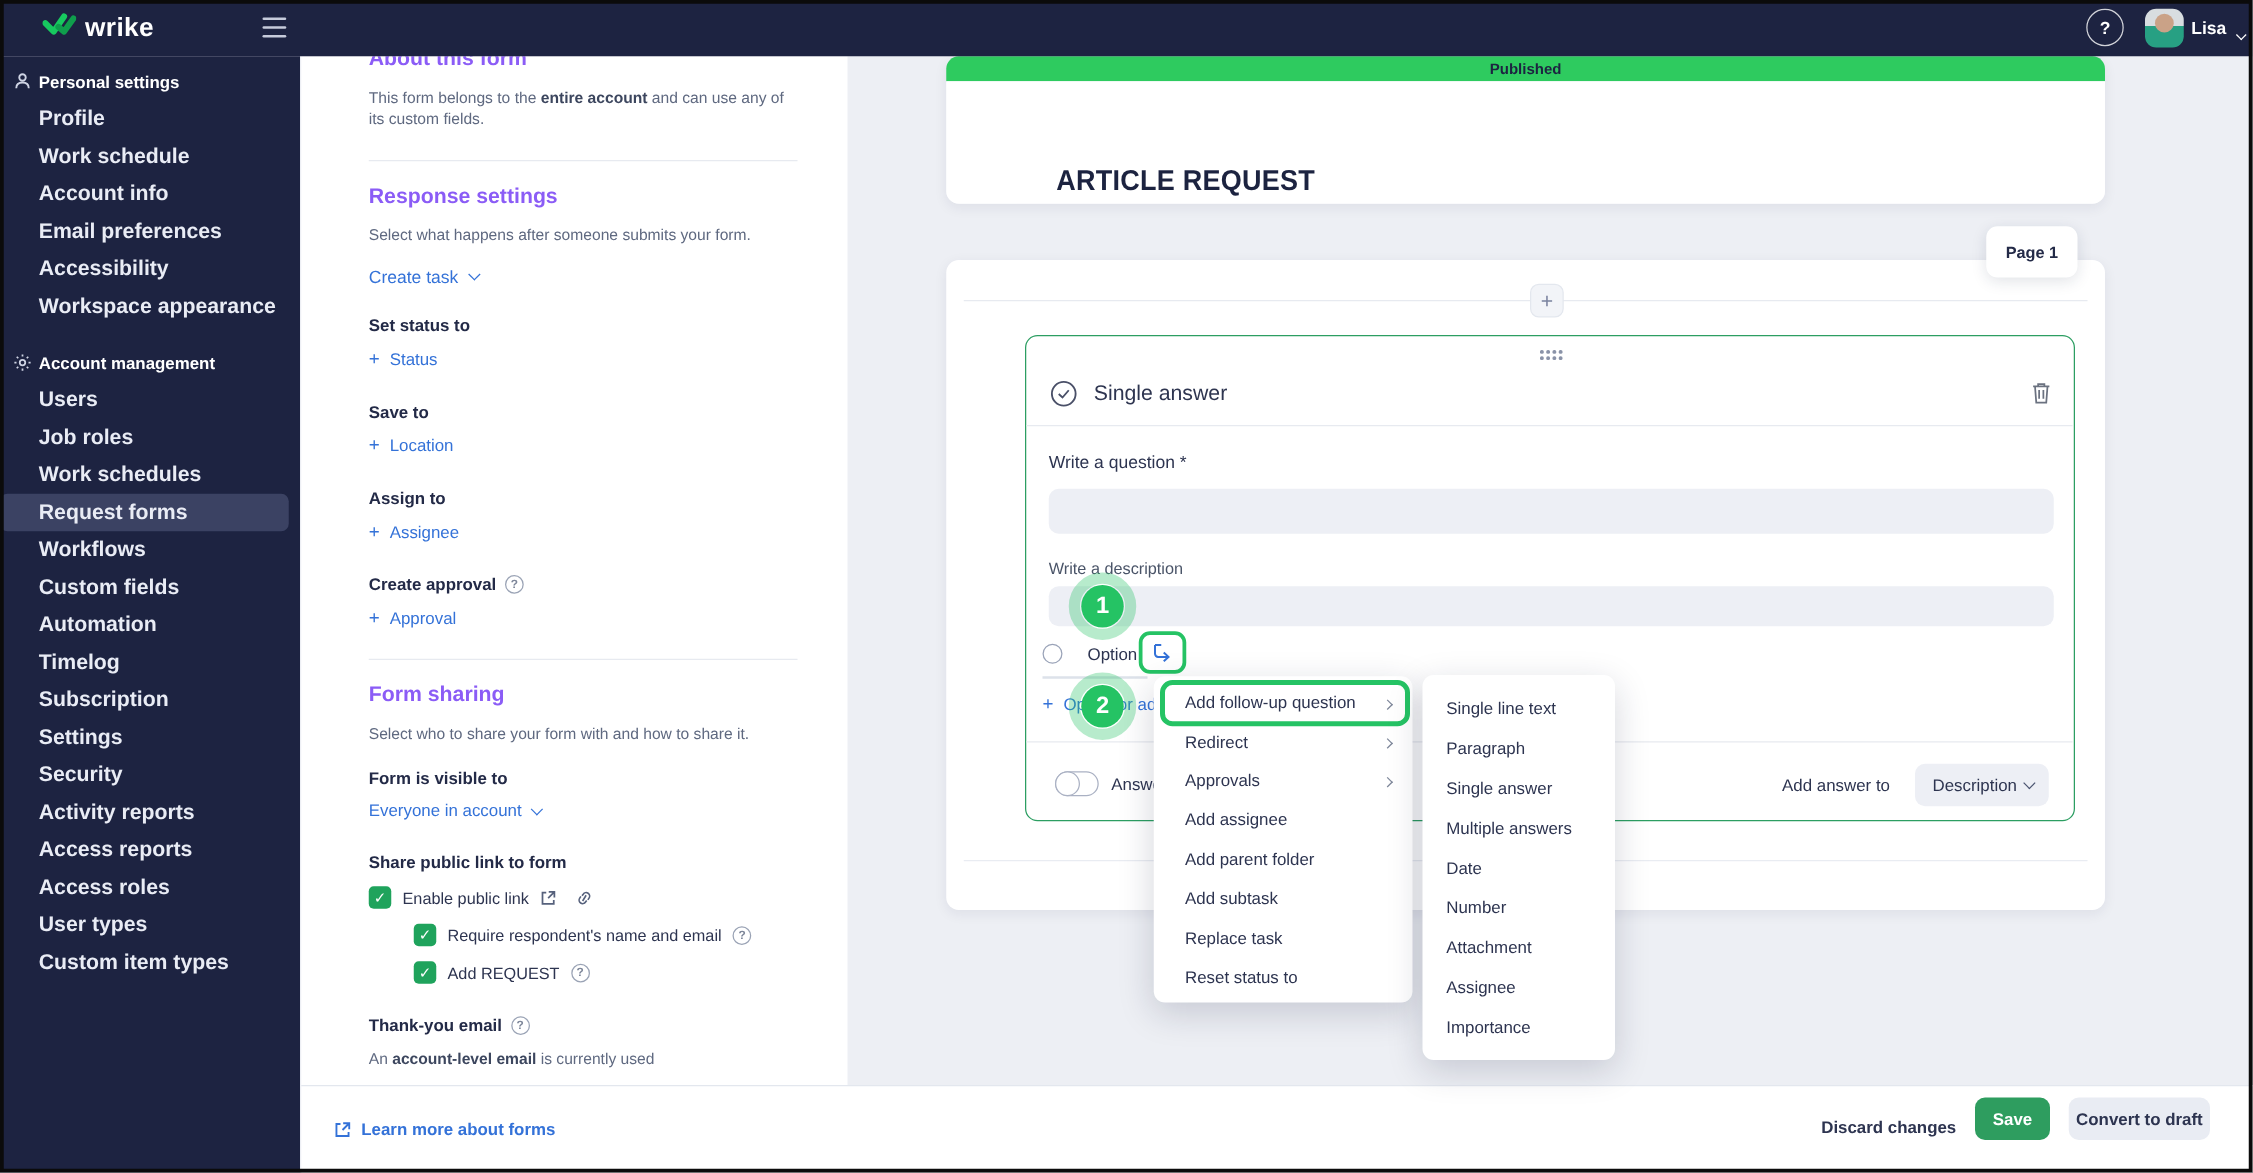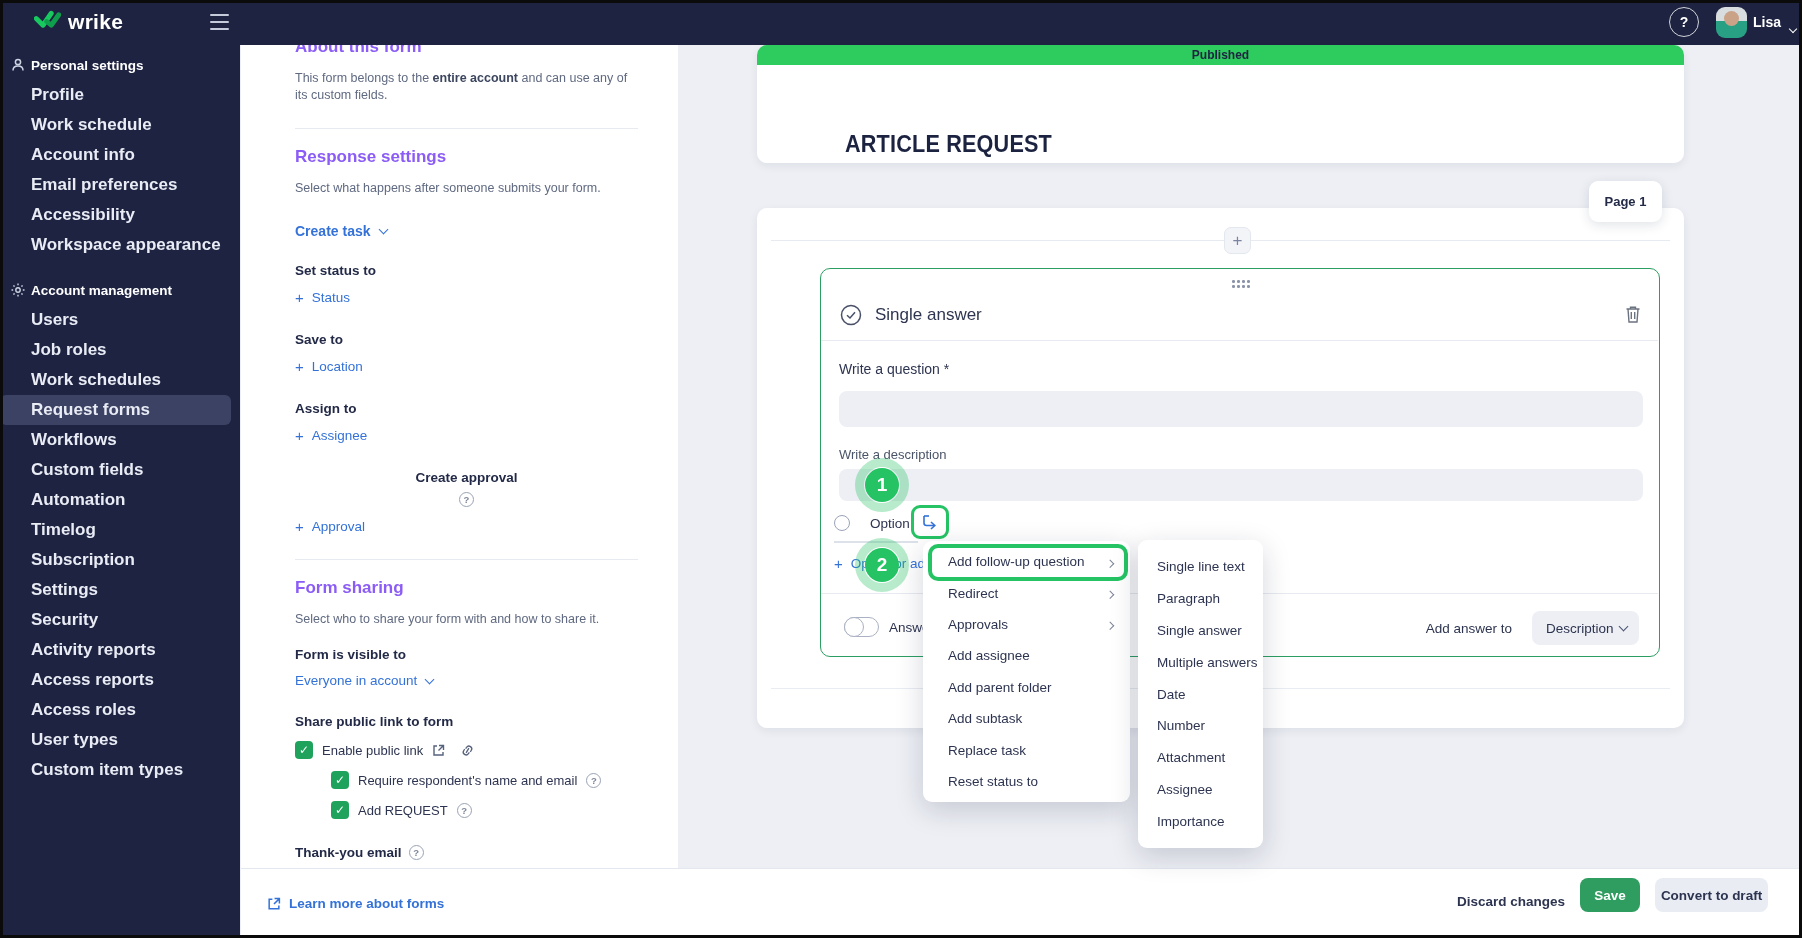--- a/index.html
+++ b/index.html
@@ -80,21 +80,21 @@
   
   .fu-box { position:absolute; left:911px; top:505px; width:38px; height:34px; border:3.5px solid #25c364; border-radius:9px; background:#fff; display:flex; align-items:center; justify-content:center; z-index:6; }
   .num-circle { position:absolute; width:54px; height:54px; border-radius:50%; border:9px solid rgba(37,195,100,.33); z-index:7; }
   .num-circle .inner { position:absolute; left:1px; top:1px; width:34px; height:34px; border-radius:50%; background:#25c364; color:#fff; font-size:19px; font-weight:700; display:flex; align-items:center; justify-content:center; }
 
   
   .ctx-menu { position:absolute; left:923px; top:541px; width:207px; background:#fff; border-radius:9px; box-shadow:0 8px 28px rgba(20,30,60,.18); padding:5px 0; z-index:8; }
   .ctx-item { position:relative; height:31.4px; display:flex; align-items:center; justify-content:space-between; padding:0 16px 0 25px; font-size:13.5px; color:#2d3450; cursor:pointer; }
   .ctx-item .sub-chev { color:#7d8699; margin-right:2px; }
   .ctx-item.highlighted::before { content:""; position:absolute; left:5px; right:2px; top:-2px; bottom:-4px; border:4px solid #25c364; border-radius:10px; pointer-events:none; }
-  .submenu { position:absolute; left:1138px; top:540px; width:125px; background:#fff; border-radius:9px; box-shadow:0 8px 28px rgba(20,30,60,.18); padding:11px 0; z-index:8; }
+  .submenu { position:absolute; left:1138px; top:540px; width:154px; background:#fff; border-radius:9px; box-shadow:0 8px 28px rgba(20,30,60,.18); padding:11px 0; z-index:8; }
   .sm-item { height:31.8px; display:flex; align-items:center; padding-left:19px; font-size:13.5px; color:#2d3450; cursor:pointer; }
 
   
   .footer { position:absolute; left:241px; top:868px; width:1561px; height:70px; background:#fff; border-top:1px solid #e3e7ee; z-index:6; }
   .learn { position:absolute; left:26px; top:27px; display:flex; align-items:center; gap:8px; color:#3472d8; font-size:13.5px; font-weight:600; cursor:pointer; }
   .discard { position:absolute; right:237px; top:25px; font-size:13.5px; font-weight:600; color:#2d3450; cursor:pointer; }
   .save-btn { position:absolute; right:162px; top:9px; width:60px; height:34px; background:#2e9d5f; border-radius:8px; color:#fff; font-size:13.5px; font-weight:700; display:flex; align-items:center; justify-content:center; cursor:pointer; }
   .convert-btn { position:absolute; right:34px; top:9px; width:113px; height:34px; background:#e9ecf3; border-radius:8px; color:#2d3450; font-size:13.5px; font-weight:600; display:flex; align-items:center; justify-content:center; cursor:pointer; }
 </style>
 </head>
@@ -238,21 +238,21 @@
   </nav>
 
   <section class="settings">
     <h2 class="sec-title" style="position:relative; top:-8px;">About this form</h2>
     <p class="sub" style="margin-top:5px; width:340px;"><span>This form belongs to the </span><b style="color:#3c465e;">entire account</b><span> and can use any of its custom fields.</span></p>
     <div class="divider" style="margin-top:24px;"></div>
 
     <h2 class="sec-title" style="margin-top:18px;">Response settings</h2>
     <p class="sub" style="margin-top:13px;">Select what happens after someone submits your form.</p>
 
-    <div class="dd-link blue" style="margin-top:26px; font-size:14px; font-weight:700;">
+    <div class="dd-link blue" style="margin-top:16px; font-size:14px; font-weight:400;">
       <span>Create task</span>
       <span class="chev" style="margin-top:-3px;"></span>
     </div>
 
     <div class="lbl-b" style="margin-top:24px;">Set status to</div>
     <div class="add-link" style="margin-top:11px;">
         <span class="plus-g">+</span>
         <span>Status</span>
       </div>
 
@@ -261,21 +261,21 @@
         <span class="plus-g">+</span>
         <span>Location</span>
       </div>
 
     <div class="lbl-b" style="margin-top:26px;">Assign to</div>
     <div class="add-link" style="margin-top:11px;">
         <span class="plus-g">+</span>
         <span>Assignee</span>
       </div>
 
-    <div class="lbl-b" style="margin-top:26px;flex-direction:column;">
+    <div class="lbl-b" style="margin-top:26px;">
         <span>Create approval</span>
         <span class="help-c">
           <span>?</span>
         </span>
       </div>
     <div class="add-link" style="margin-top:11px;">
         <span class="plus-g">+</span>
         <span>Approval</span>
       </div>
 

